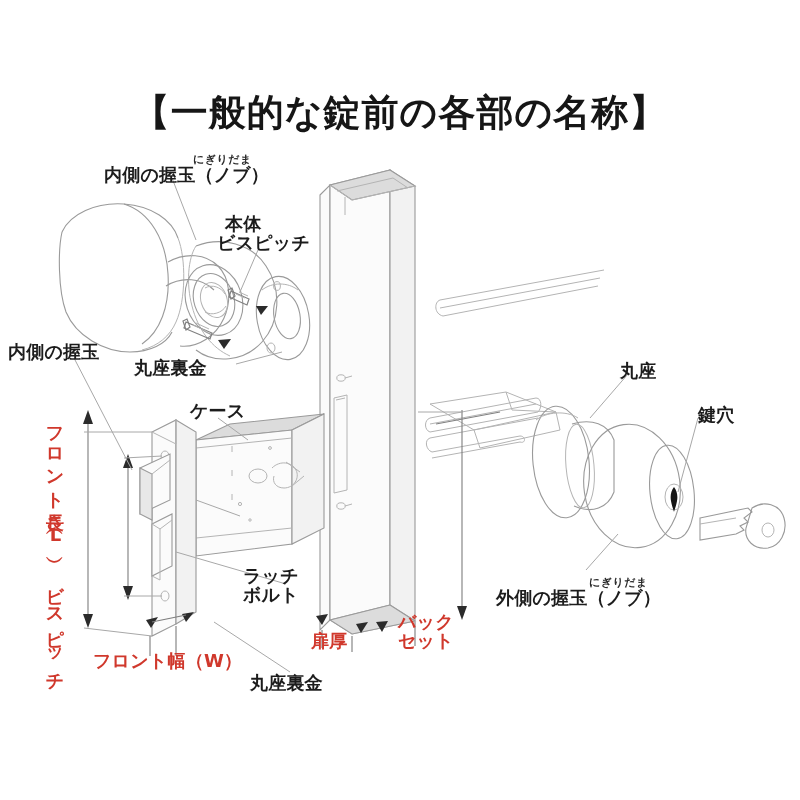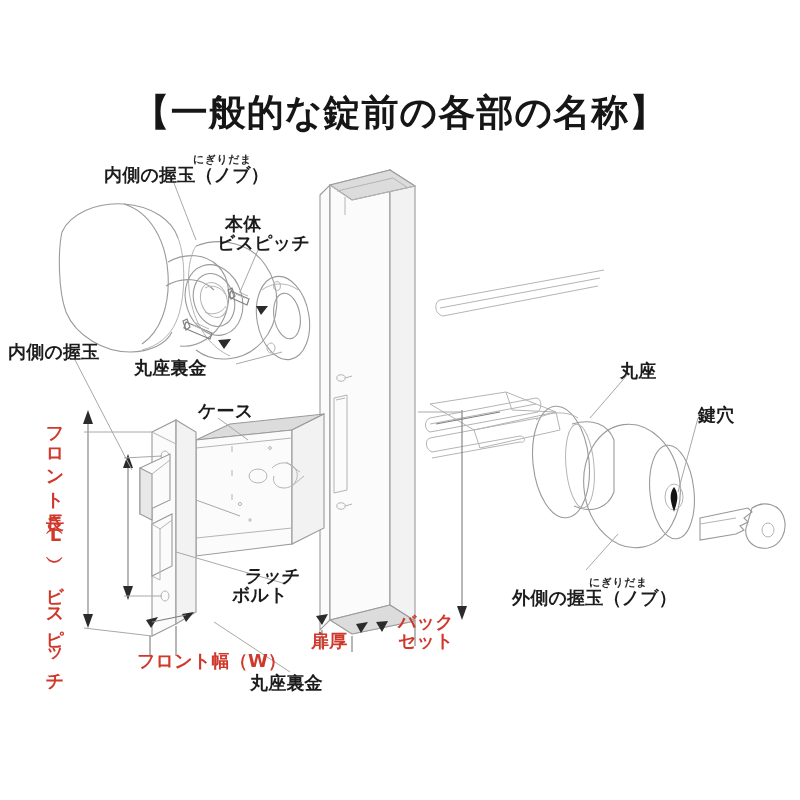--- a/index.html
+++ b/index.html
@@ -290,38 +290,38 @@
   <div class="ruby" style="left:156px; top:152px;">にぎりだま</div>
   <div class="lbl" style="left:104px; top:164px;">内側の握玉（ノブ）</div>
 
   <div class="lbl" style="left:225px; top:213px;text-align:right;">本体</div>
   <div class="lbl" style="left:217px; top:232px;">ビスピッチ</div>
 
   <div class="lbl" style="left:134px; top:357px;">丸座裏金</div>
 
   <div class="lbl" style="left:8px; top:341px;">内側の握玉</div>
 
-  <div class="lbl" style="left:190px; top:400px;margin-left:8px;">ケース</div>
-
-  <div class="lbl" style="left:243px; top:565px;font-style:italic;">ラッチ</div>
-  <div class="lbl" style="left:232px; top:584px;text-align:center;">ボルト</div>
+  <div class="lbl" style="left:190px; top:400px;">ケース</div>
+
+  <div class="lbl" style="left:243px; top:565px;">ラッチ</div>
+  <div class="lbl" style="left:243px; top:584px;text-align:center;">ボルト</div>
 
   <div class="lbl" style="left:250px; top:672px;">丸座裏金</div>
 
   <div class="lbl" style="left:620px; top:360px;">丸座</div>
 
   <div class="lbl" style="left:698px; top:404px;">鍵穴</div>
 
   <div class="ruby" style="left:552px; top:575px;">にぎりだま</div>
-  <div class="lbl" style="left:512px; top:587px;">外側の握玉（ノブ）</div>
+  <div class="lbl" style="left:496px; top:587px;">外側の握玉（ノブ）</div>
 
   <div class="lbl red vert" style="left:46px; top:414px; height:160px;">フロント長さ（L）</div>
 
   <div class="lbl red vert" style="left:46px; top:574px; height:96px;">ビスピッチ</div>
 
-  <div class="lbl red" style="left:93px; top:650px;margin-left:44px;">フロント幅（W）</div>
+  <div class="lbl red" style="left:93px; top:650px;">フロント幅（W）</div>
 
   <div class="lbl red" style="left:311px; top:630px;">扉厚</div>
 
   <div class="lbl red" style="left:398px; top:611px;">バック</div>
   <div class="lbl red" style="left:398px; top:630px;text-align:right;">セット</div>
 
 </div>
 
 </body></html>

